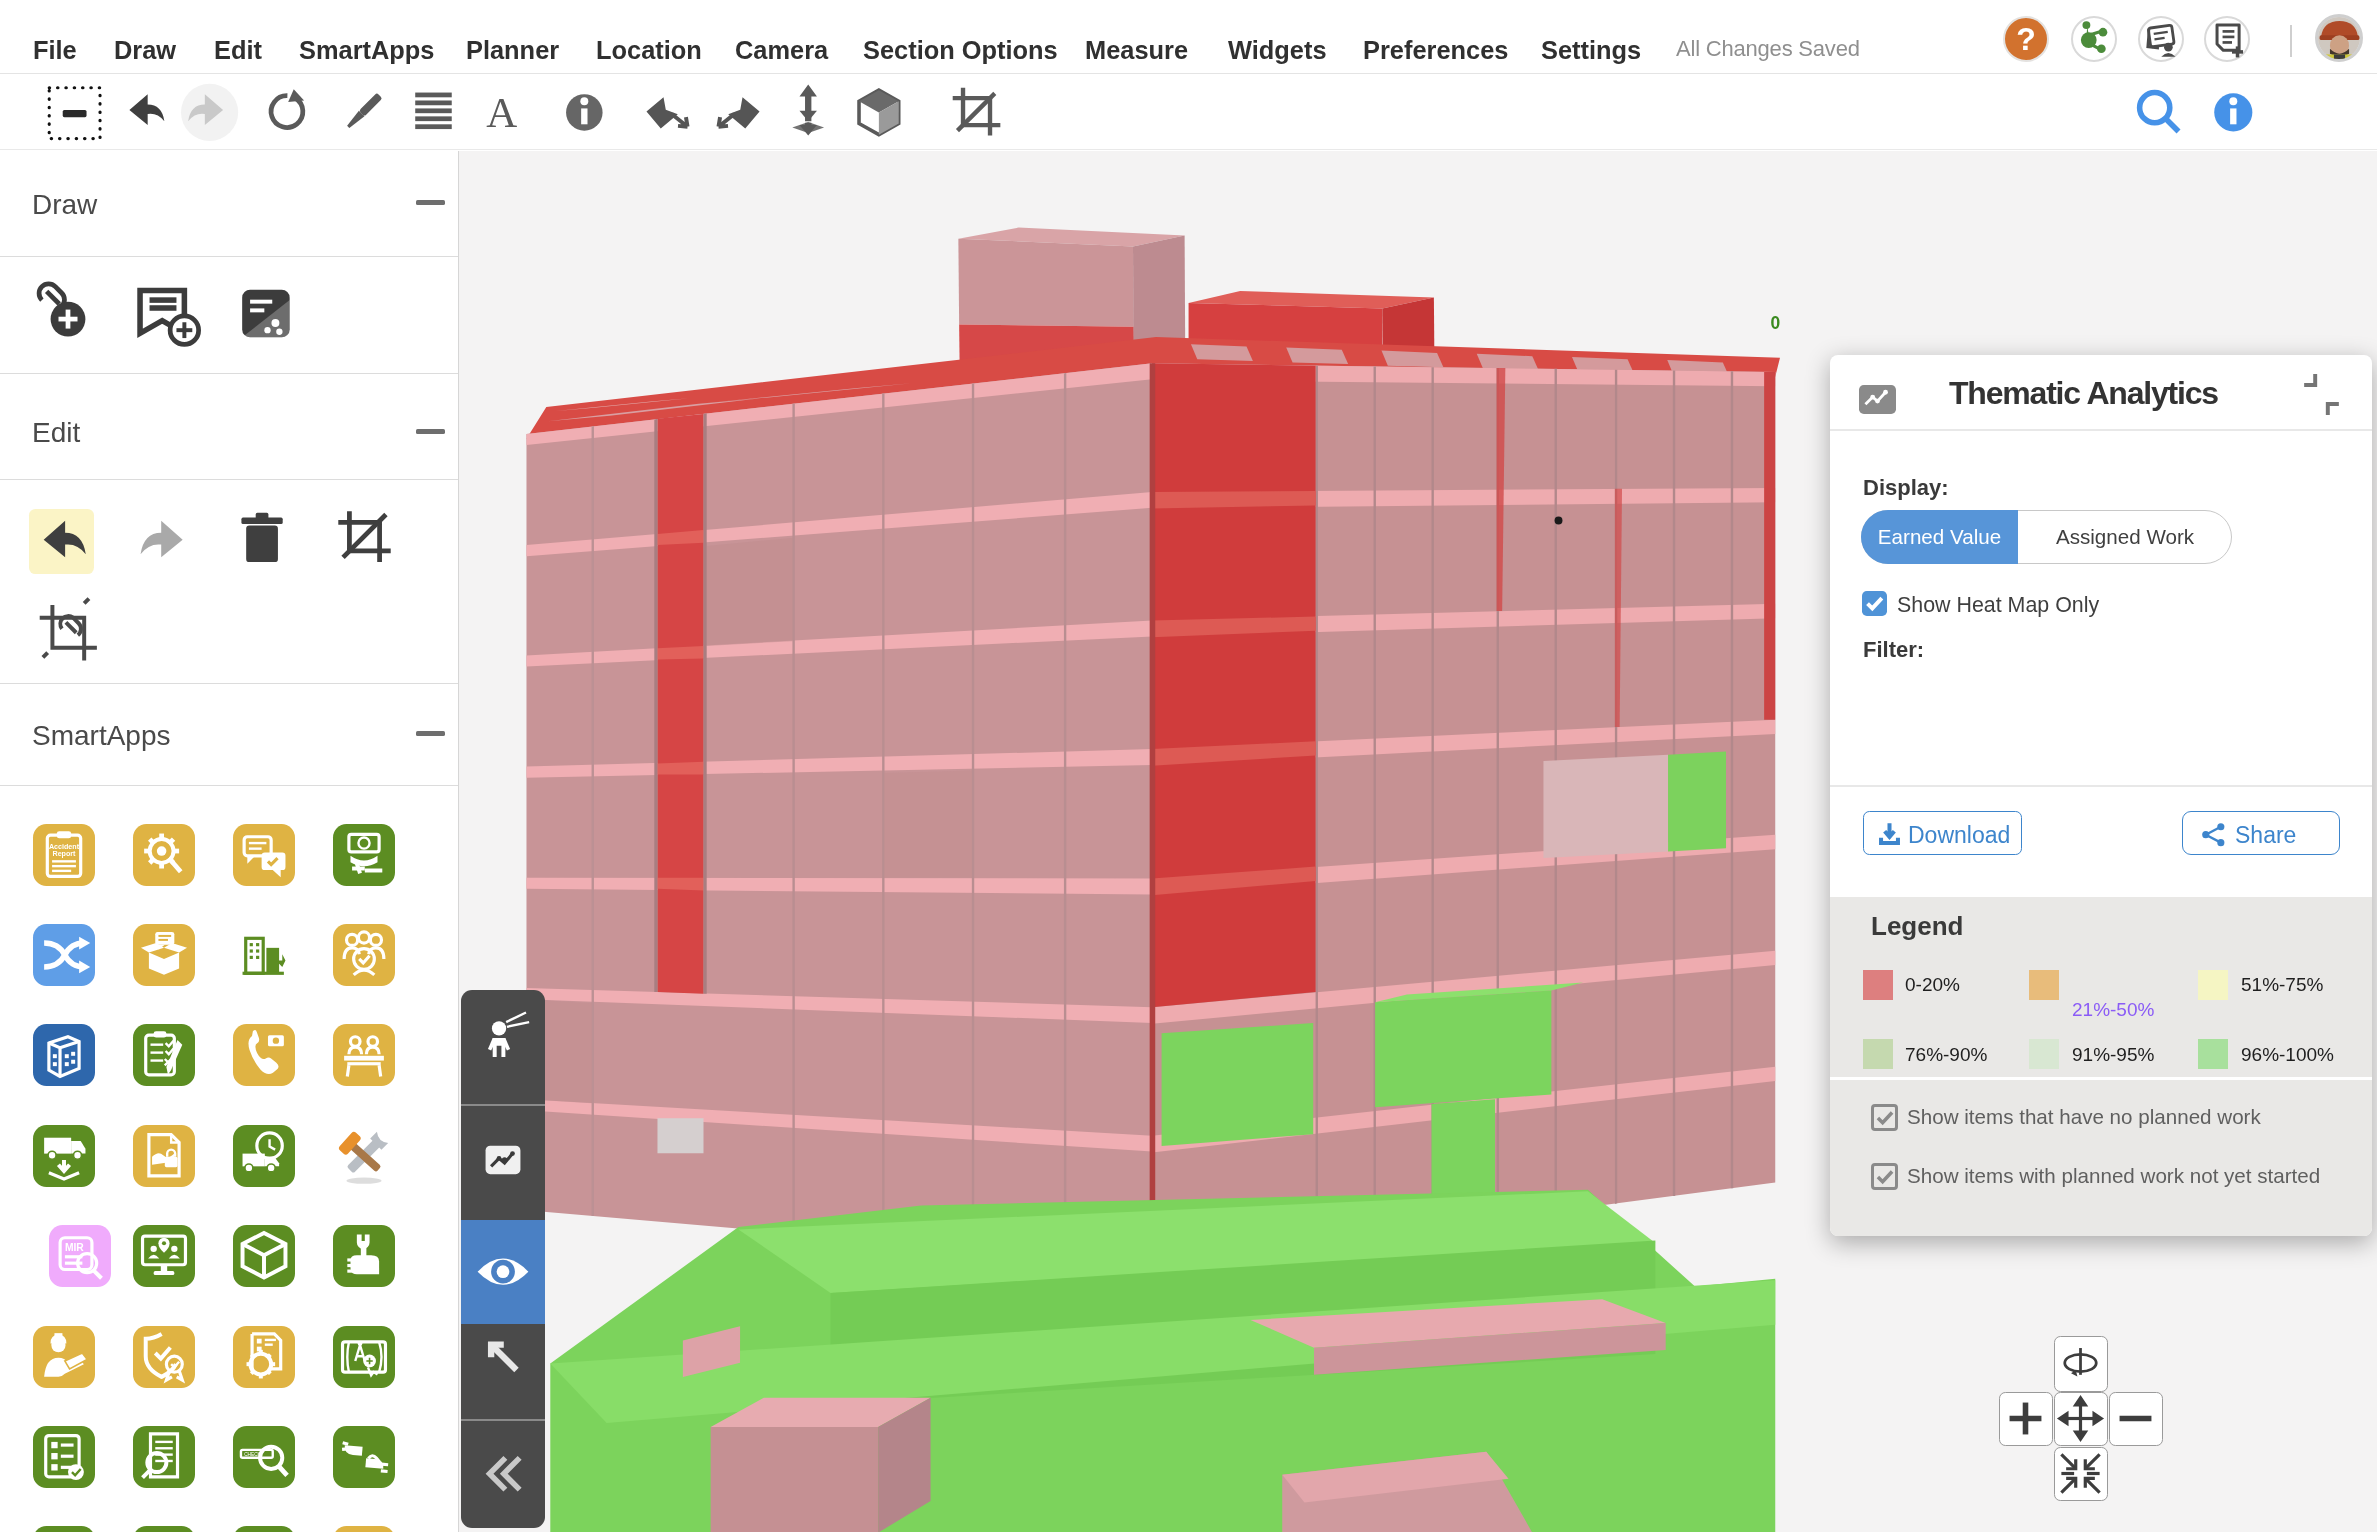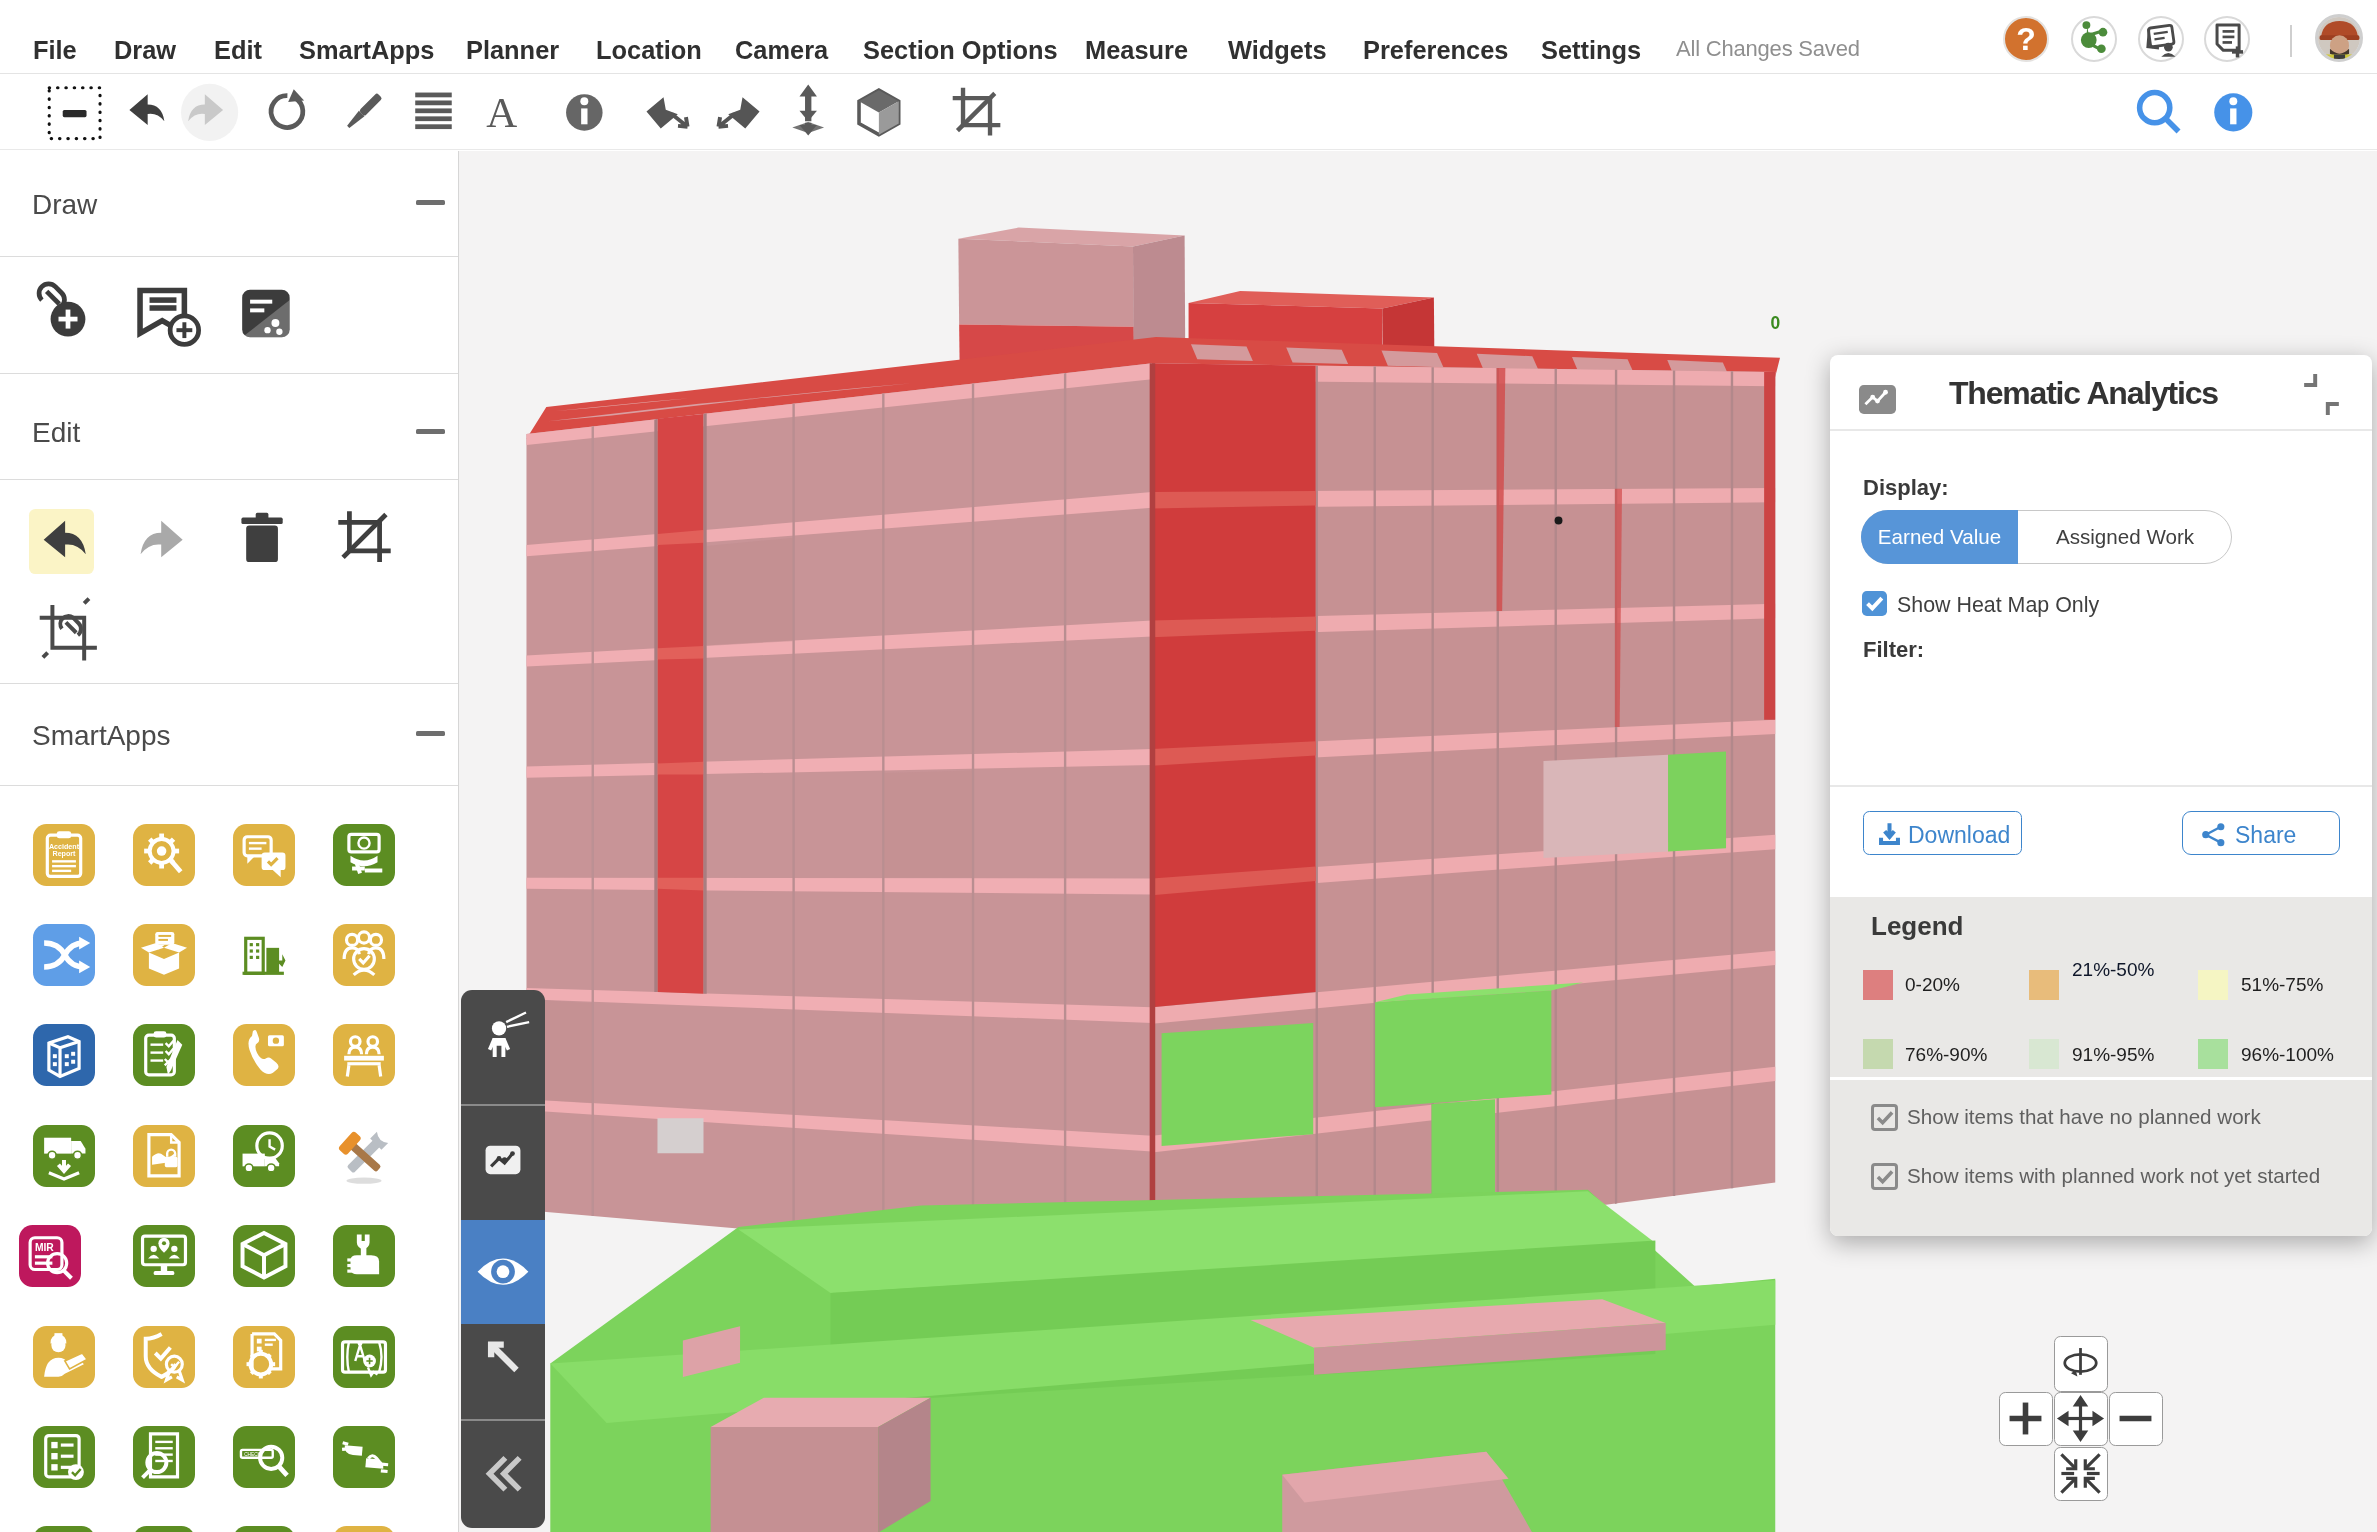--- a/index.html
+++ b/index.html
@@ -409,21 +409,21 @@
           <rect x="33" y="14" width="12" height="50" rx="3" fill="#b9bec4"></rect>
           <path d="M29 6 q10 8 20 0 l0 12 l-20 0 Z" fill="#b9bec4"></path>
         </g>
         <g transform="rotate(-48 39 39)">
           <rect x="34" y="18" width="10" height="46" rx="3" fill="#a87848"></rect>
           <rect x="24" y="8" width="30" height="14" rx="4" fill="#e8912c"></rect>
         </g>
         <ellipse cx="39" cy="70" rx="22" ry="4" fill="#00000022"></ellipse>
       </svg>
     </div>
-<div class="tile" style="left:19px;top:1074px;background:#be185d;">
+<div class="tile" style="left:49px;top:1074px;background:#f0abfc;">
       <svg width="62" height="62" viewBox="0 0 78 78">
         <rect x="14" y="16" width="40" height="40" rx="6" fill="none" stroke="#fff" stroke-width="4"></rect>
         <text x="20" y="33" font-size="13" fill="#fff" font-weight="bold">MIR</text>
         <g stroke="#fff" stroke-width="4">
           <line x1="20" y1="40" x2="42" y2="40"></line>
           <line x1="20" y1="48" x2="42" y2="48"></line>
         </g>
         <circle cx="48" cy="48" r="12" fill="none" stroke="#fff" stroke-width="4"></circle>
         <line x1="56" y1="57" x2="66" y2="67" stroke="#fff" stroke-width="5"></line>
       </svg>
@@ -741,21 +741,21 @@
           <line x1="6" y1="16" x2="25" y2="26" stroke="#3d85cc" stroke-width="3"></line>
         </g>
       </svg>
   <div class="abs" style="left:52px;top:9.5px;font-size:23px;color:#3d85cc;white-space:nowrap;">Share</div>
  </div>
  <div class="abs" style="left:0;top:542px;width:542px;height:180px;background:#e9e8e6;"></div>
  <div class="abs" style="left:41px;top:556px;font-size:26px;font-weight:700;color:#3a3a3a;">Legend</div>
  <div class="abs" style="left:33px;top:615px;width:30px;height:30px;background:#dd7f7f;"></div>
  <div class="abs" style="left:75px;top:619px;font-size:19px;color:#1f1f1f;">0-20%</div>
  <div class="abs" style="left:199px;top:615px;width:30px;height:30px;background:#e8bc7b;"></div>
- <div class="abs" style="left:242px;top:604px;font-size:19px;color:#0f172a;">21%-50%</div>
+ <div class="abs" style="left:242px;top:644px;font-size:19px;color:#8b5cf6;">21%-50%</div>
  <div class="abs" style="left:368px;top:615px;width:30px;height:30px;background:#f5f5c3;"></div>
  <div class="abs" style="left:411px;top:619px;font-size:19px;color:#1f1f1f;">51%-75%</div>
  <div class="abs" style="left:33px;top:684px;width:30px;height:30px;background:#c5d9af;"></div>
  <div class="abs" style="left:75px;top:689px;font-size:19px;color:#1f1f1f;">76%-90%</div>
  <div class="abs" style="left:199px;top:684px;width:30px;height:30px;background:#d8e7d2;"></div>
  <div class="abs" style="left:242px;top:689px;font-size:19px;color:#1f1f1f;">91%-95%</div>
  <div class="abs" style="left:368px;top:684px;width:30px;height:30px;background:#a8e09d;"></div>
  <div class="abs" style="left:411px;top:689px;font-size:19px;color:#1f1f1f;">96%-100%</div>
  <div class="abs" style="left:0;top:725px;width:542px;height:156px;background:#e9e8e6;border-radius:0 0 8px 8px;"></div>
  <div class="abs" style="left:41px;top:749px;width:27px;height:27px;border:3.2px solid #8a8a8a;border-radius:4px;background:#e9e8e6;">

